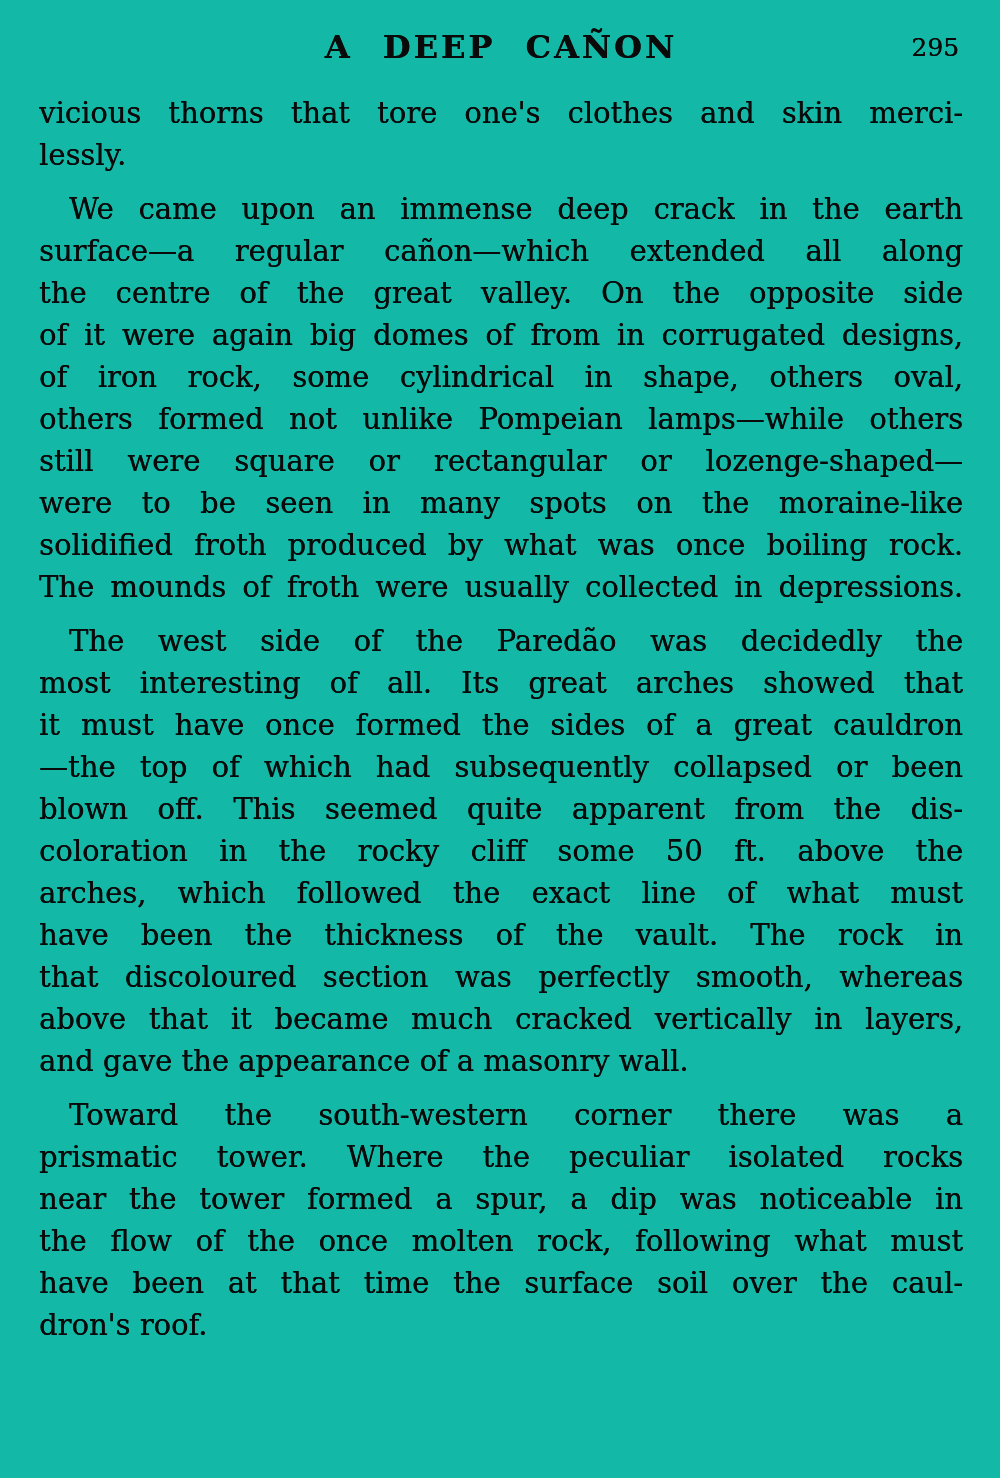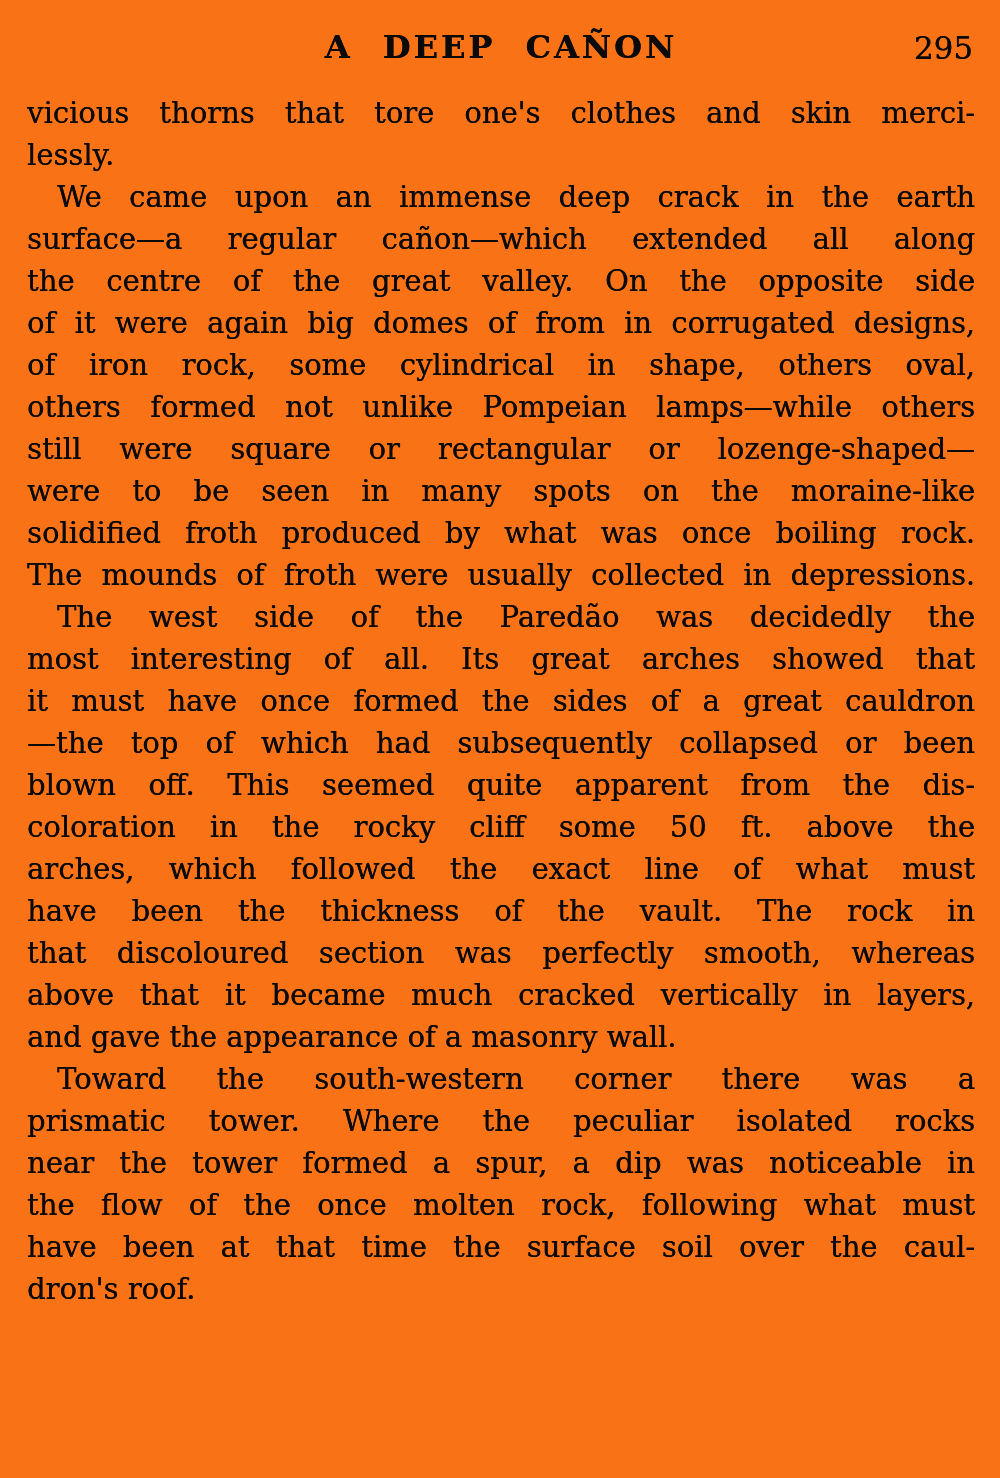--- a/index.html
+++ b/index.html
@@ -1,21 +1,21 @@
 <!DOCTYPE html>
 <html><head>
 <meta charset="utf-8">
 <style>
   html, body { margin: 0; padding: 0; background: #ffffff; }
   .page {
     width: 1000px;
     height: 1478px;
     box-sizing: border-box;
     padding: 26px 25px 0 27px;
-    background: #f97316;
+    background: #14b8a6;
     color: #0a0a0a;
     font-family: "DejaVu Serif", "Liberation Serif", serif;
     overflow: hidden;
     position: relative;
   }
   .page-header {
     position: relative;
     height: 42px;
     margin-bottom: 24px;
   }
@@ -23,29 +23,29 @@
     text-align: center;
     font-weight: 700;
     font-size: 32px;
     line-height: 42px;
     letter-spacing: 3px;
     word-spacing: 16px;
     text-shadow: 0.3px 0 currentColor;
   }
   .page-number {
     position: absolute;
-    right: 2px;
+    right: 16px;
     top: 1px;
-    font-size: 31px;
+    font-size: 25px;
     line-height: 42px;
     font-weight: 400;
     text-shadow: 0.3px 0 currentColor;
   }
   .page-body { }
-  .para { margin: 0; }
+  .para { margin: 12px; }
   .line {
     font-size: 29px;
     line-height: 42px;
     height: 42px;
     overflow: hidden;
     text-shadow: 0.3px 0 currentColor;
   }
   .line.just {
     text-align: justify;
     text-align-last: justify;

